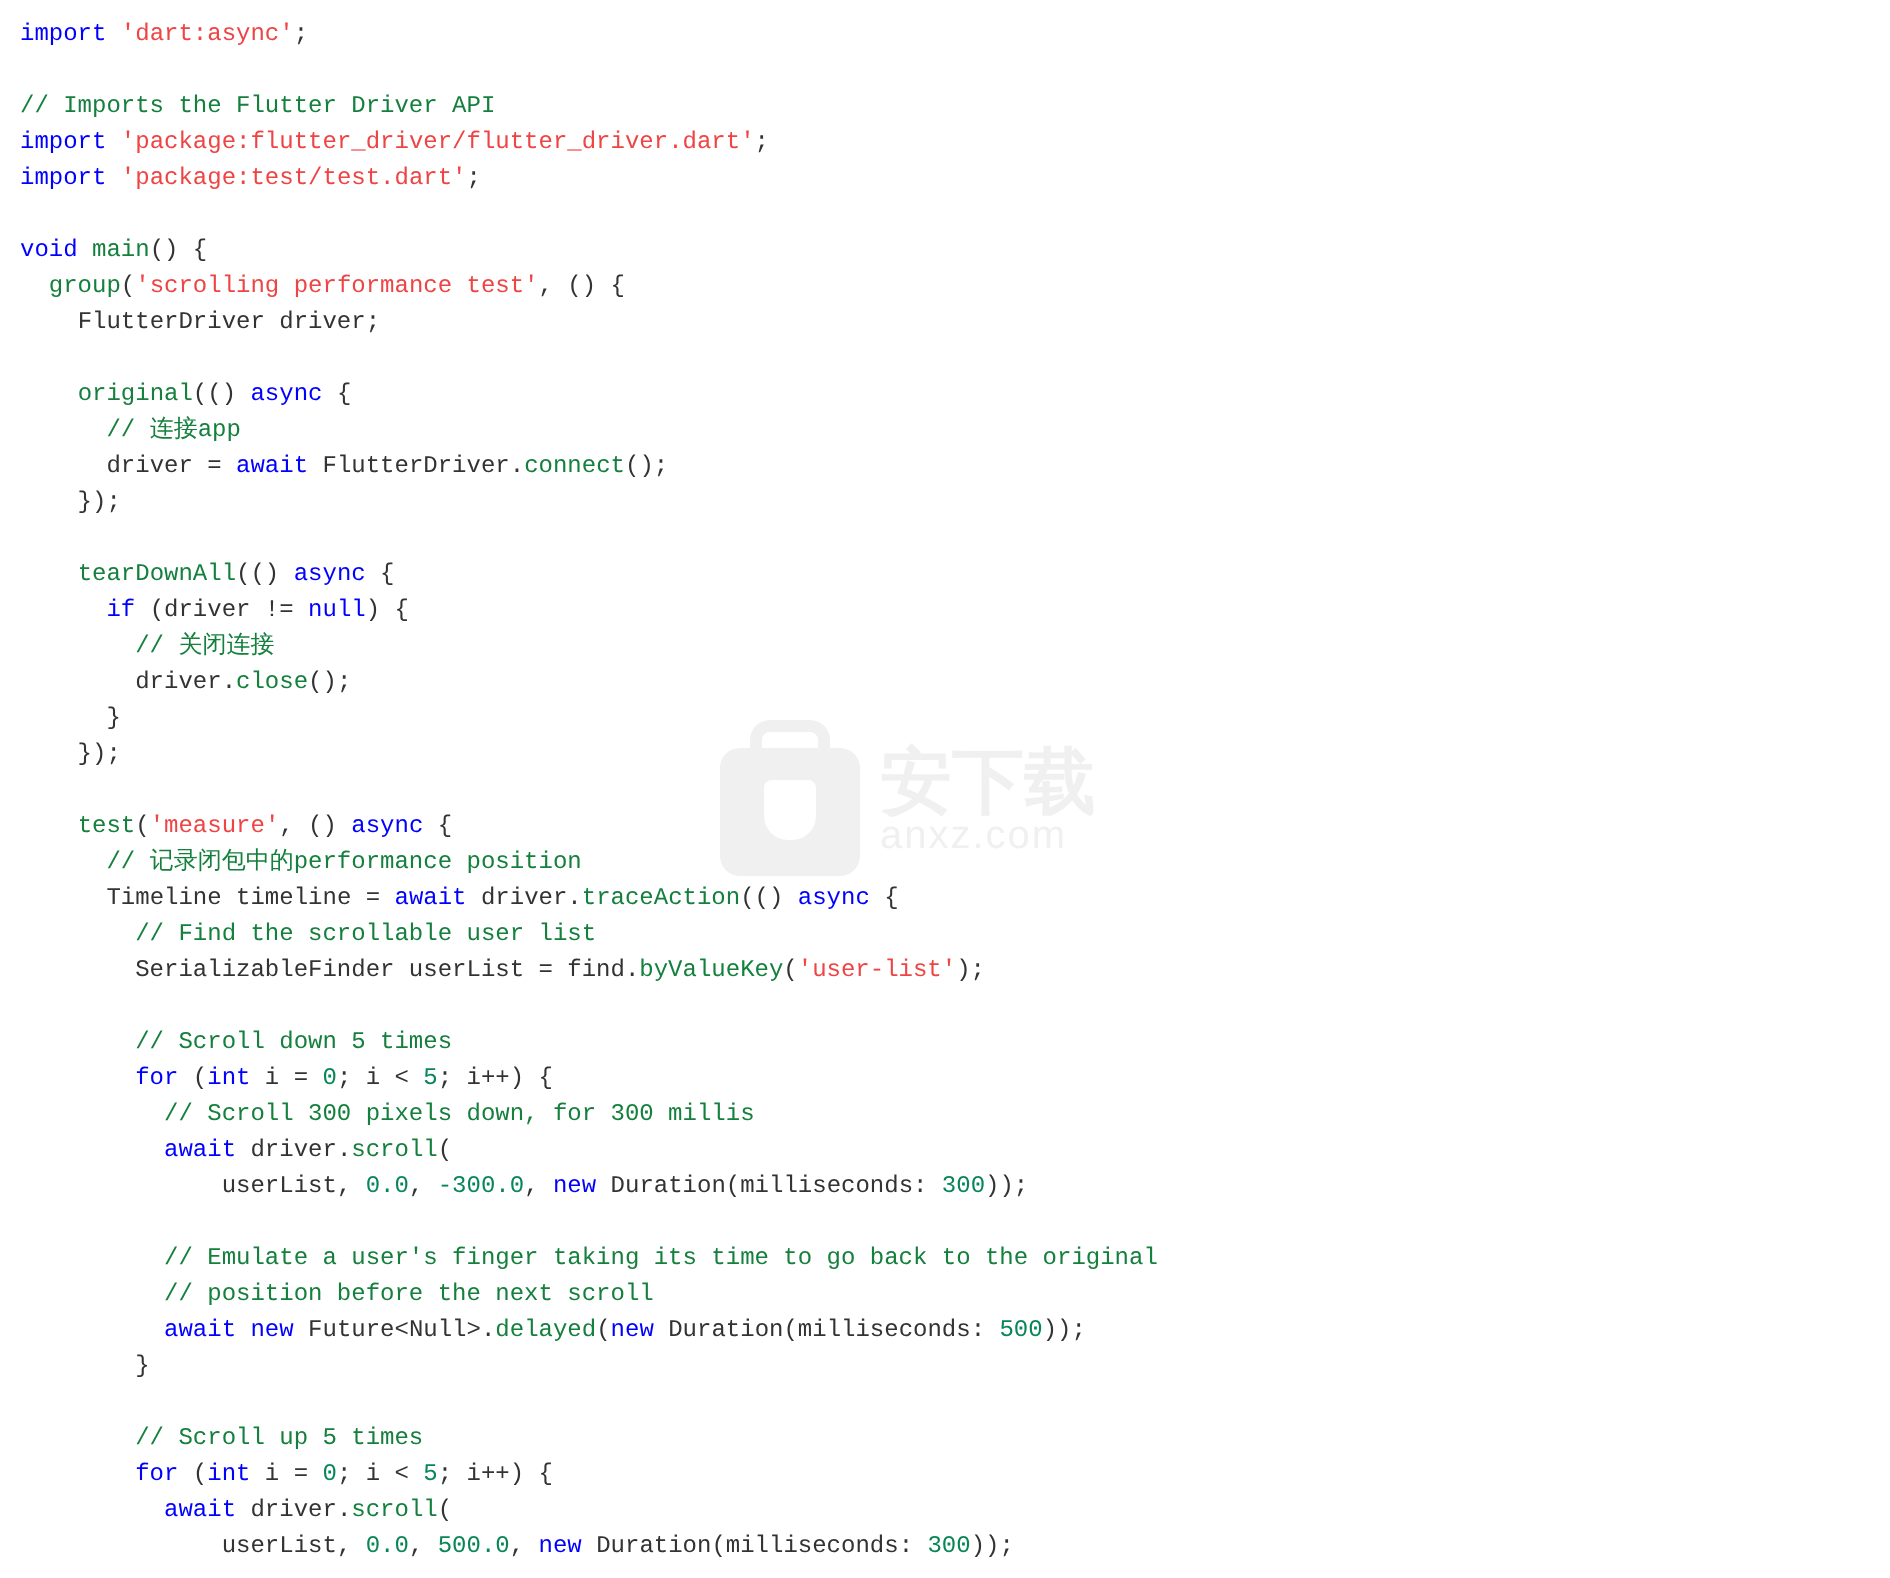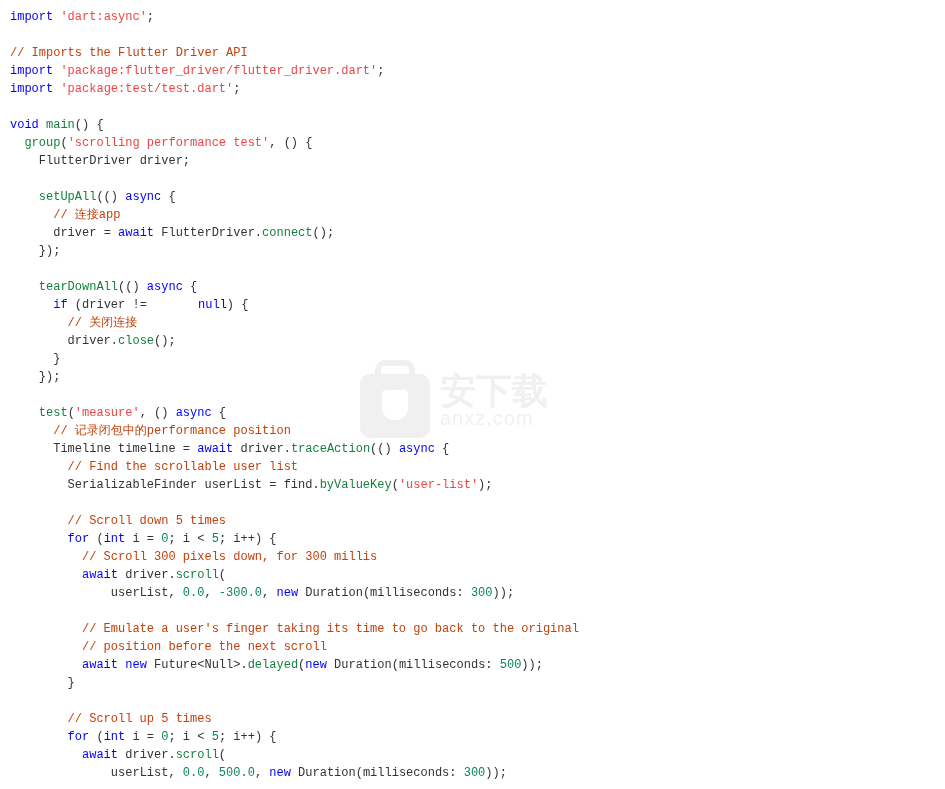--- a/index.html
+++ b/index.html
@@ -14,24 +14,24 @@
     width: 945px;
     box-sizing: border-box;
   }
   pre {
     margin: 0;
     white-space: pre;
     font-family: inherit;
   }
   .kw  { color: #0000ff; margin-top: 47px; }   
   .str { color: #ef4444; }   
-  .com { color: #c2410c; }   
+  .com { color: #15803d; }   
   .fn  { color: #15803d; }   
   .num { color: #098658; }
-  .nul { color: #0000ff; margin-left: 44px; }   
+  .nul { color: #0000ff; }   
 
   .watermark {
     position: absolute;
     left: 360px;
     top: 360px;
     width: 280px;
     pointer-events: none;
     opacity: 0.12;
     color: #888;
     display: flex;
@@ -94,21 +94,21 @@
 <pre><span class="kw">import</span> <span class="str">'dart:async'</span>;
 
 <span class="com">// Imports the Flutter Driver API</span>
 <span class="kw">import</span> <span class="str">'package:flutter_driver/flutter_driver.dart'</span>;
 <span class="kw">import</span> <span class="str">'package:test/test.dart'</span>;
 
 <span class="kw">void</span> <span class="fn">main</span>() {
   <span class="fn">group</span>(<span class="str">'scrolling performance test'</span>, () {
     <span>FlutterDriver driver;</span>
 
-    <span class="fn">setUpAll</span>(() <span class="kw">async</span> {
+    <span class="fn">original</span>(() <span class="kw">async</span> {
       <span class="com">// 连接app</span>
       <span>driver = </span><span class="kw">await</span><span> FlutterDriver.</span><span class="fn">connect</span>();
     });
 
     <span class="fn">tearDownAll</span>(() <span class="kw">async</span> {
       <span class="kw">if</span><span> (driver != </span><span class="nul">null</span>) {
         <span class="com">// 关闭连接</span>
         <span>driver.</span><span class="fn">close</span>();
       }
     });

